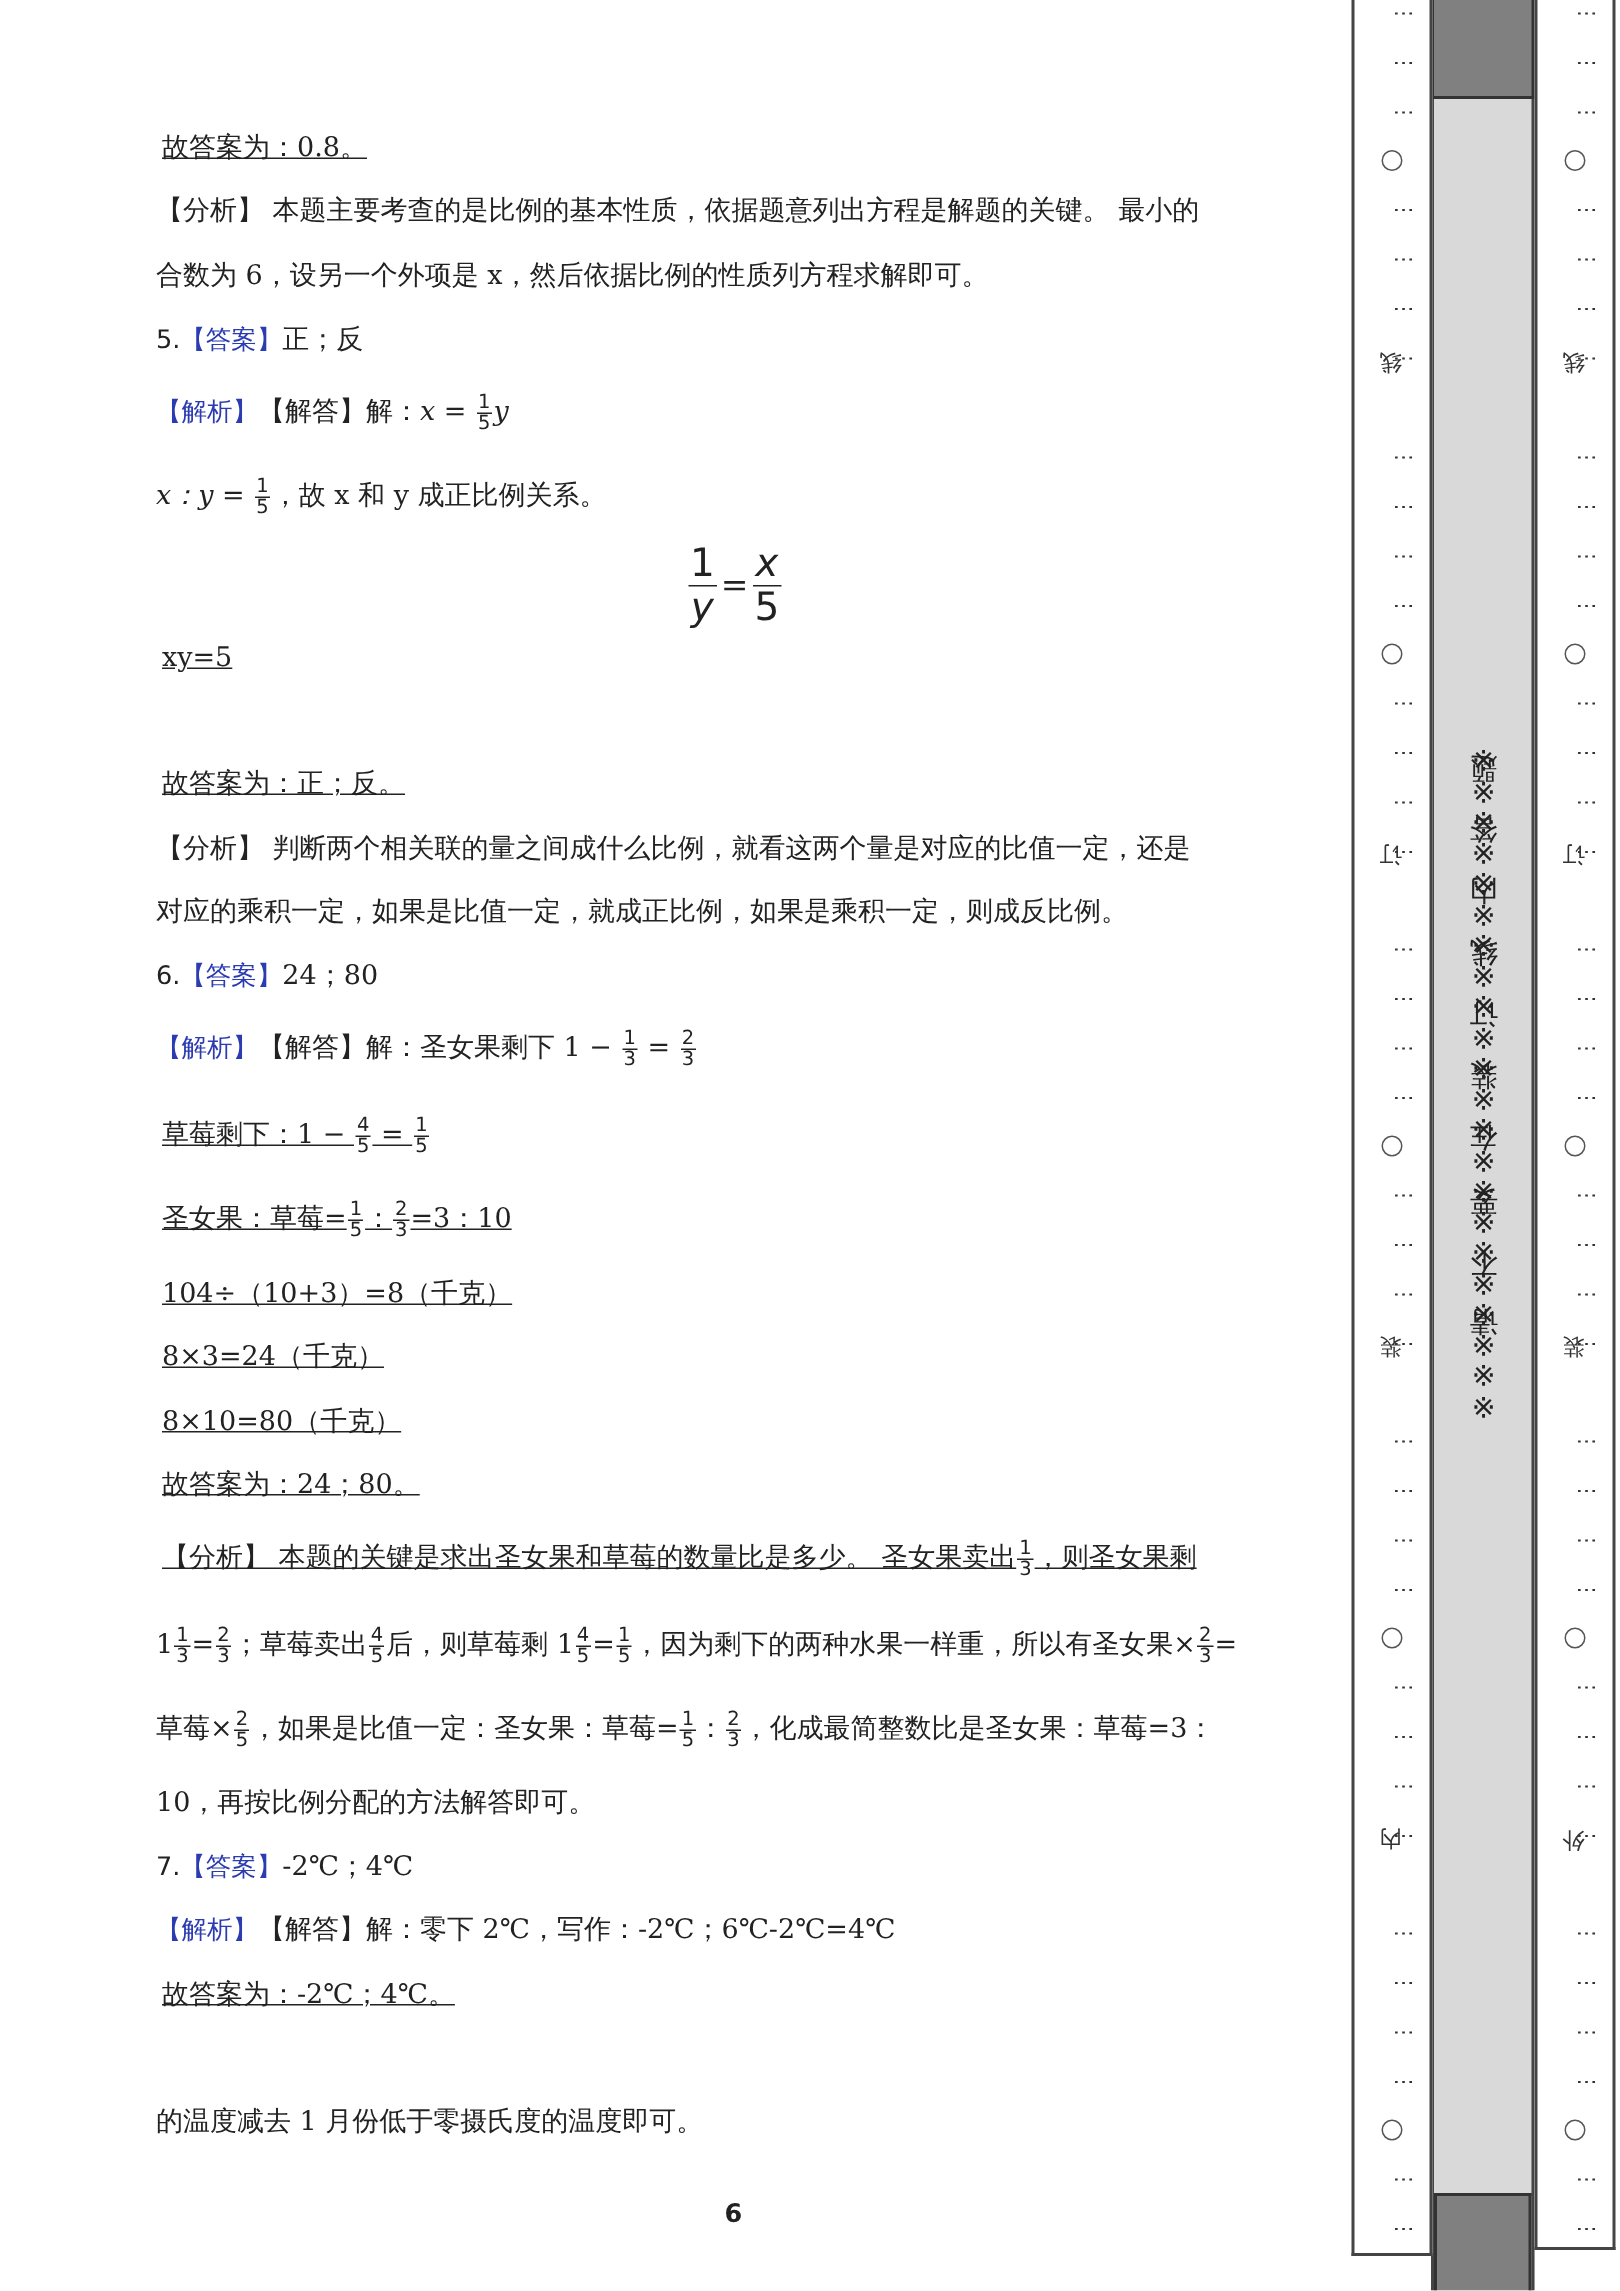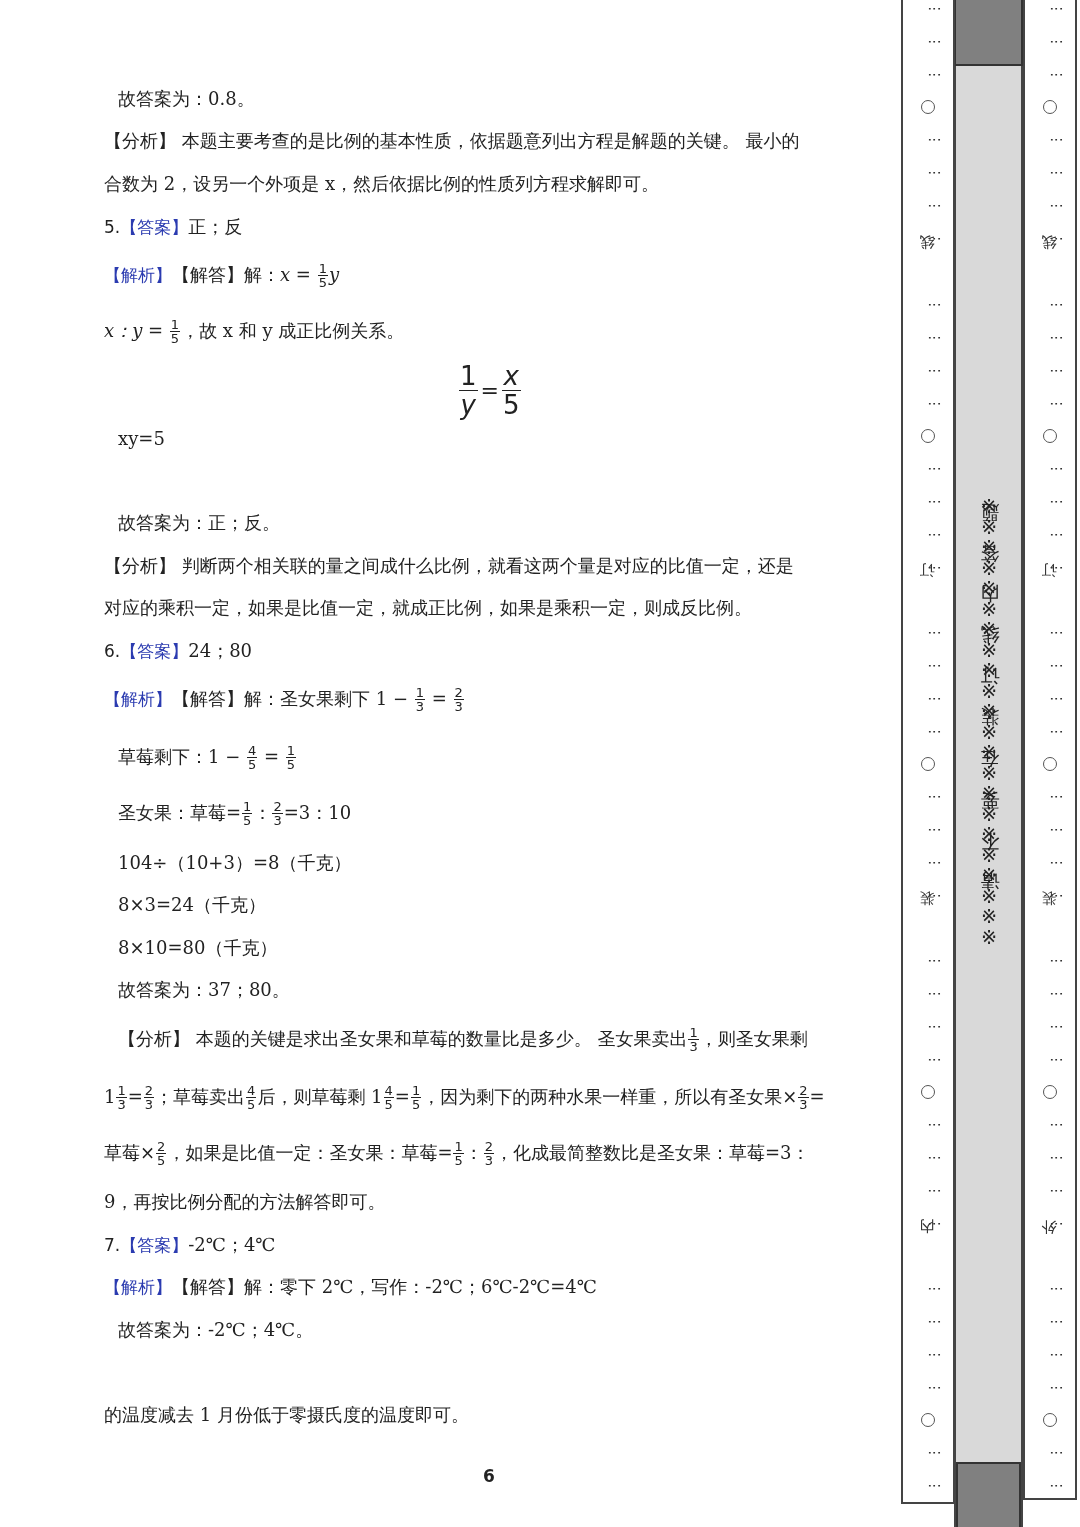--- a/index.html
+++ b/index.html
@@ -1,21 +1,21 @@
 <!DOCTYPE html>
 <html><head>
 <meta charset="utf-8">
 <style>
   * { box-sizing: border-box; margin: 0; padding: 0; }
   html, body { width: 1080px; height: 1527px; background: #ffffff; overflow: hidden; }
   body { position: relative; font-family: "DejaVu Serif", "Liberation Serif", serif; color: #222; }
 
   .page { position: absolute; left: 0; top: 0; width: 895px; height: 1527px; }
   .line { position: absolute; left: 104px; font-size: 18px; line-height: 24px; white-space: nowrap; color: #222; }
-  .ind { left: 118px; }
+  .ind { left: 108px; text-decoration: underline; }
   .blue { color: #2b3bb0; font-family: "DejaVu Sans", sans-serif; font-size: 17px; }
   .num { font-family: "DejaVu Sans", sans-serif; font-size: 17px; }
   .math { font-family: "DejaVu Serif", serif; font-style: italic; }
   .frac { display: inline-block; vertical-align: middle; text-align: center; font-size: 13px; line-height: 13px; margin: 0 1px; font-family: "DejaVu Sans", sans-serif; }
   .frac .n { display: block; border-bottom: 1px solid #222; padding: 0 1px; }
   .frac .d { display: block; padding: 0 1px; }
   .bigfrac { position: absolute; left: 458px; top: 362px; font-size: 26px; line-height: 28px; }
   .bigfrac .frac { font-size: 26px; line-height: 28px; }
   .bigfrac .eq { display: inline-block; vertical-align: middle; font-size: 22px; margin: 0 2px; }
   .pagenum { position: absolute; left: 483px; top: 1466px; font-family: "DejaVu Sans", sans-serif; font-weight: bold; font-size: 17px; }
@@ -33,43 +33,43 @@
   .circle { width: 14px; height: 14px; border: 1.5px solid #555; border-radius: 50%; }
   .label { font-size: 15px; writing-mode: vertical-rl; transform: rotate(180deg); }
 </style>
 </head>
 <body>
 
 <div class="page">
 
   <div class="line ind" style="top:87px">故答案为：0.8。</div>
   <div class="line" style="top:129px"><span>【分析】</span><span> 本题主要考查的是比例的基本性质，依据题意列出方程是解题的关键。 最小的</span></div>
-  <div class="line" style="top:172px">合数为 2，设另一个外项是 x，然后依据比例的性质列方程求解即可。</div>
+  <div class="line" style="top:172px">合数为 6，设另一个外项是 x，然后依据比例的性质列方程求解即可。</div>
 
   <div class="line" style="top:215px"><span class="num">5.</span><span class="blue">【答案】</span><span>正；反</span></div>
   <div class="line" style="top:262px"><span class="blue">【解析】</span><span>【解答】</span><span>解：</span><span class="math">x = </span><span class="frac"><span class="n">1</span><span class="d">5</span></span><span class="math">y</span></div>
   <div class="line" style="top:318px"><span class="math">x：y = </span><span class="frac"><span class="n">1</span><span class="d">5</span></span><span>，故 x 和 y 成正比例关系。</span></div>
   <div class="bigfrac"><span class="frac math"><span class="n" style="font-style:normal">1</span><span class="d">y</span></span><span class="eq">=</span><span class="frac math"><span class="n">x</span><span class="d" style="font-style:normal">5</span></span></div>
   <div class="line ind" style="top:427px">xy=5</div>
   <div class="line ind" style="top:511px">故答案为：正；反。</div>
   <div class="line" style="top:554px"><span>【分析】</span><span> 判断两个相关联的量之间成什么比例，就看这两个量是对应的比值一定，还是</span></div>
   <div class="line" style="top:596px">对应的乘积一定，如果是比值一定，就成正比例，如果是乘积一定，则成反比例。</div>
 
   <div class="line" style="top:639px"><span class="num">6.</span><span class="blue">【答案】</span><span>24；80</span></div>
   <div class="line" style="top:686px"><span class="blue">【解析】</span><span>【解答】</span><span>解：圣女果剩下 1 − </span><span class="frac"><span class="n">1</span><span class="d">3</span></span><span> = </span><span class="frac"><span class="n">2</span><span class="d">3</span></span></div>
   <div class="line ind" style="top:744px"><span>草莓剩下：1 − </span><span class="frac"><span class="n">4</span><span class="d">5</span></span><span> = </span><span class="frac"><span class="n">1</span><span class="d">5</span></span></div>
   <div class="line ind" style="top:800px"><span>圣女果：草莓=</span><span class="frac"><span class="n">1</span><span class="d">5</span></span><span>：</span><span class="frac"><span class="n">2</span><span class="d">3</span></span><span>=3：10</span></div>
   <div class="line ind" style="top:851px">104÷（10+3）=8（千克）</div>
   <div class="line ind" style="top:893px">8×3=24（千克）</div>
   <div class="line ind" style="top:936px">8×10=80（千克）</div>
-  <div class="line ind" style="top:978px">故答案为：37；80。</div>
+  <div class="line ind" style="top:978px">故答案为：24；80。</div>
   <div class="line ind" style="top:1026px"><span>【分析】</span><span> 本题的关键是求出圣女果和草莓的数量比是多少。 圣女果卖出</span><span class="frac"><span class="n">1</span><span class="d">3</span></span><span>，则圣女果剩</span></div>
   <div class="line" style="top:1084px"><span>1</span><span class="frac"><span class="n">1</span><span class="d">3</span></span>=<span class="frac"><span class="n">2</span><span class="d">3</span></span><span>；草莓卖出</span><span class="frac"><span class="n">4</span><span class="d">5</span></span><span>后，则草莓剩 1</span><span class="frac"><span class="n">4</span><span class="d">5</span></span>=<span class="frac"><span class="n">1</span><span class="d">5</span></span><span>，因为剩下的两种水果一样重，所以有圣女果×</span><span class="frac"><span class="n">2</span><span class="d">3</span></span><span>=</span></div>
   <div class="line" style="top:1140px"><span>草莓×</span><span class="frac"><span class="n">2</span><span class="d">5</span></span><span>，如果是比值一定：圣女果：草莓=</span><span class="frac"><span class="n">1</span><span class="d">5</span></span><span>：</span><span class="frac"><span class="n">2</span><span class="d">3</span></span><span>，化成最简整数比是圣女果：草莓=3：</span></div>
-  <div class="line" style="top:1190px">9，再按比例分配的方法解答即可。</div>
+  <div class="line" style="top:1190px">10，再按比例分配的方法解答即可。</div>
 
   <div class="line" style="top:1233px"><span class="num">7.</span><span class="blue">【答案】</span><span>-2℃；4℃</span></div>
   <div class="line" style="top:1275px"><span class="blue">【解析】</span><span>【解答】</span><span>解：零下 2℃，写作：-2℃；6℃-2℃=4℃</span></div>
   <div class="line ind" style="top:1318px">故答案为：-2℃；4℃。</div>
   <div class="line" style="top:1403px">的温度减去 1 月份低于零摄氏度的温度即可。</div>
 
   <div class="pagenum">6</div>
 </div>
 
 <div class="band"></div>

